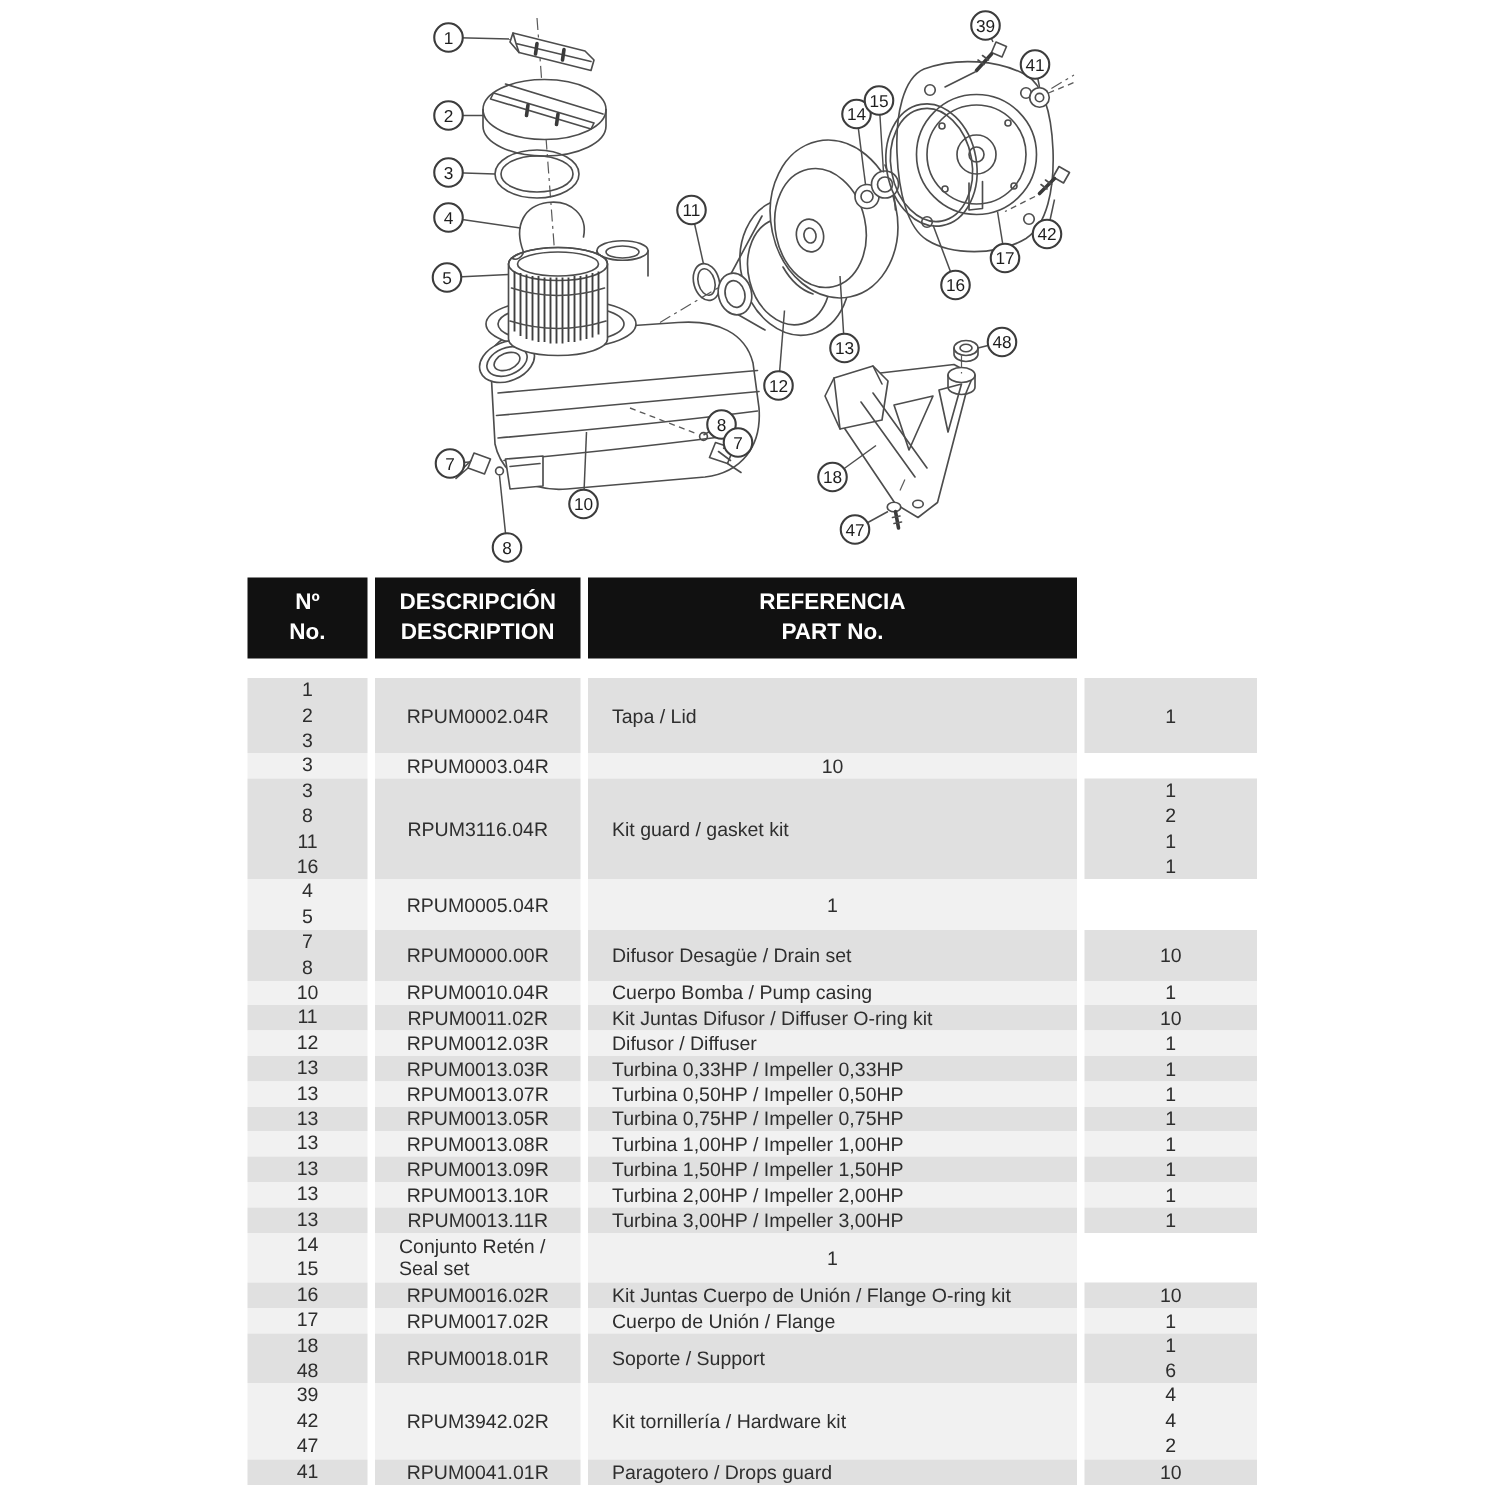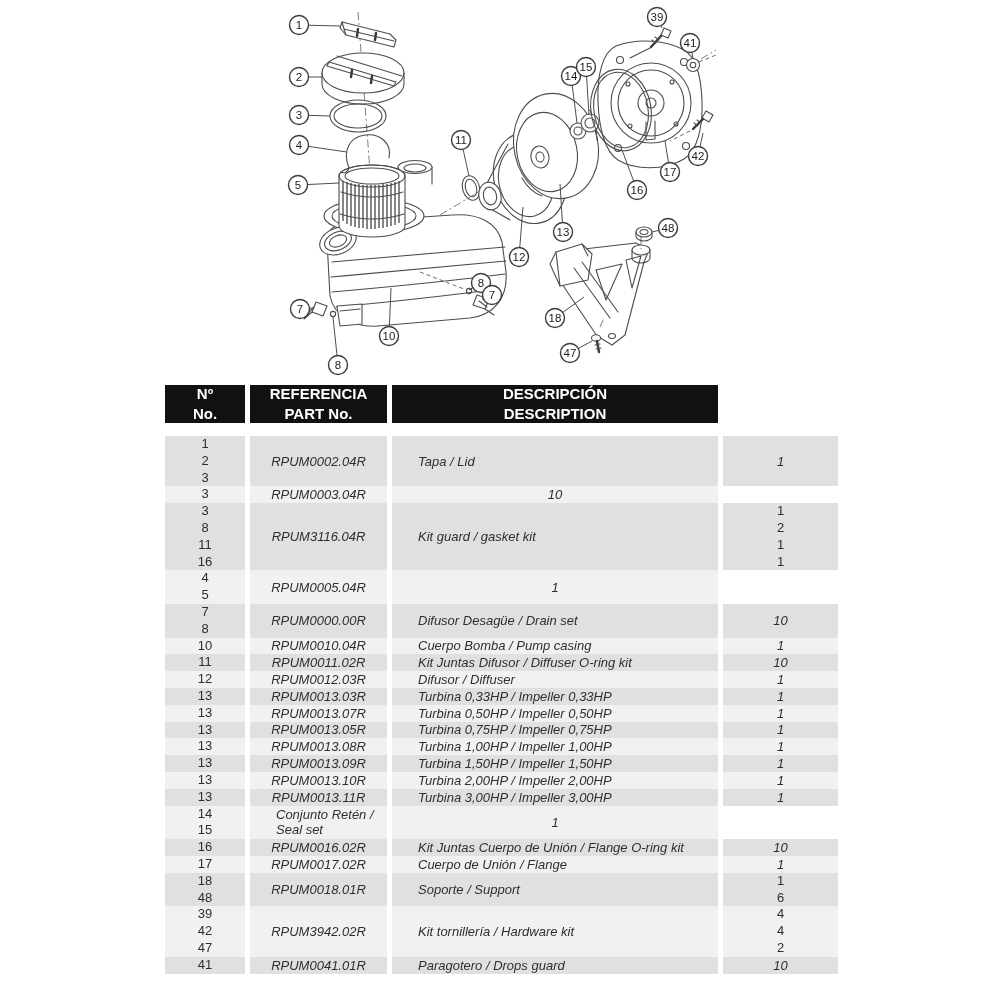--- a/index.html
+++ b/index.html
@@ -13,31 +13,31 @@
   .axis{stroke:#5a5a5a;stroke-width:0.8;fill:none;stroke-dasharray:8 3 2 3;}
   .dash{stroke:#5a5a5a;stroke-width:0.9;fill:none;stroke-dasharray:4 3;}
   .hatch{stroke:#3f3f3f;stroke-width:1.25;fill:none;}
   .leader{stroke:#4d4d4d;stroke-width:1;fill:none;}
   .callout-circle{fill:#ffffff;stroke:#3c3c3c;stroke-width:1.4;}
   .callout-text{font-family:"Liberation Sans",sans-serif;font-size:11.5px;fill:#1d1d1d;text-anchor:middle;}
   
   .parts-table{position:absolute;left:165px;top:385px;width:673px;}
   .thead,.trow{display:grid;grid-template-columns:80px 137px 326px 115px;column-gap:5px;}
   .thead .hcell{background:#111111;color:#ffffff;font-weight:bold;font-size:15px;line-height:20px;
-        height:38px;display:flex;flex-direction:column;justify-content:center;align-items:center;text-align:center;}
+        height:54px;display:flex;flex-direction:column;justify-content:center;align-items:center;text-align:center;}
   .tbody{margin-top:13px;}
   .trow .tcell{font-size:13px;}
   .shade-a .tcell{background:#e0e0e0;}
   .shade-b .tcell{background:#f1f1f1;}
   .col-num{display:flex;flex-direction:column;justify-content:center;align-items:center;}
   .col-qty{display:flex;flex-direction:column;justify-content:center;align-items:center;}
   .line{height:16.8px;line-height:16.8px;text-align:center;}
-  .center-v{display:flex;align-items:center;font-style:italic;}
+  .center-v{display:flex;align-items:center;}
   .col-ref.center-v{justify-content:center;}
-  .col-desc.center-v{justify-content:flex-start;padding-left:26px;box-sizing:border-box;}
+  .col-desc.center-v{justify-content:flex-start;padding-left:16px;box-sizing:border-box;}
   .col-qty.center-v{justify-content:center;}
 </style>
 </head>
 <body>
 
 <div class="page">
 
   <svg class="diagram" viewBox="0 0 1000 385" xmlns="http://www.w3.org/2000/svg">
 
     <g>
@@ -323,26 +323,26 @@
       </g>
     </svg>
 
   <div class="parts-table">
     <div class="thead">
       <div class="hcell">
         <span>Nº</span>
         <span>No.</span>
       </div>
       <div class="hcell">
+        <span>DESCRIPCIÓN</span>
+        <span>DESCRIPTION</span>
+      </div>
+      <div class="hcell">
         <span>REFERENCIA</span>
         <span>PART No.</span>
-      </div>
-      <div class="hcell">
-        <span>DESCRIPCIÓN</span>
-        <span>DESCRIPTION</span>
       </div>
     </div>
     <div class="tbody">
         <div class="trow shade-a" style="height: 50.4px;">
           <div class="tcell col-num">
             <div class="line">1</div>
             <div class="line">2</div>
             <div class="line">3</div>
           </div>
           <div class="tcell col-ref center-v">RPUM0002.04R</div>

